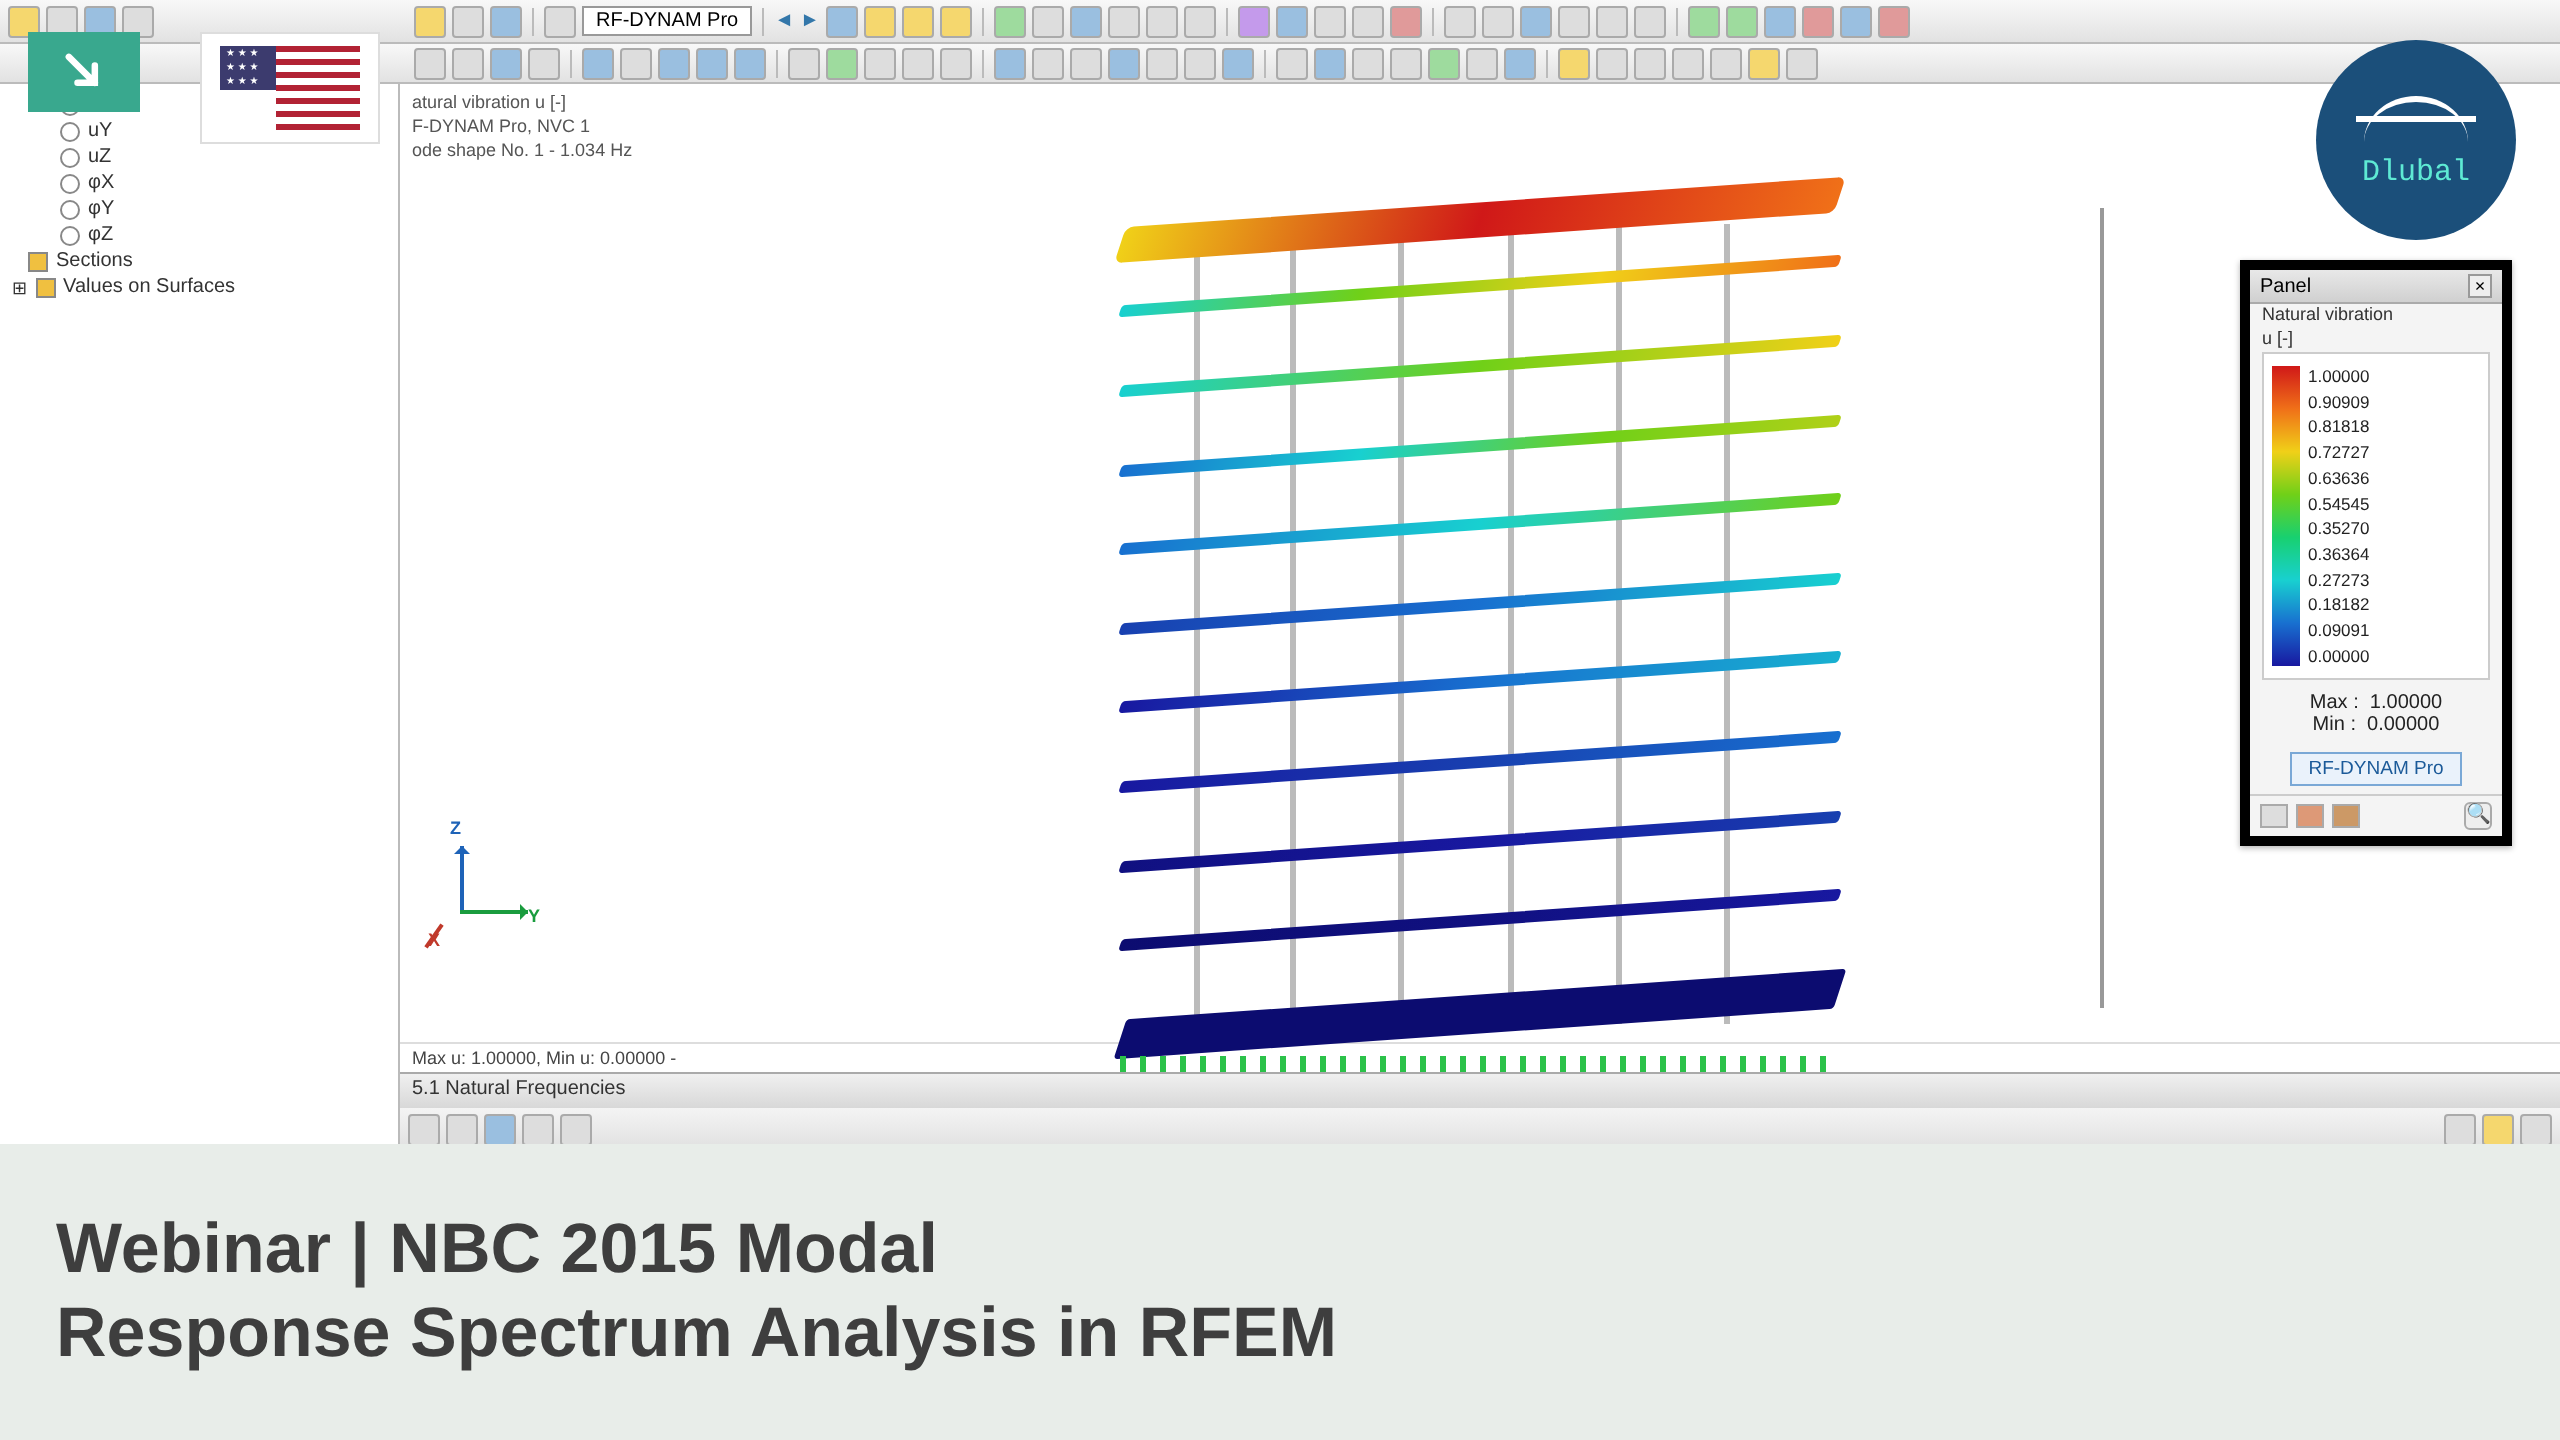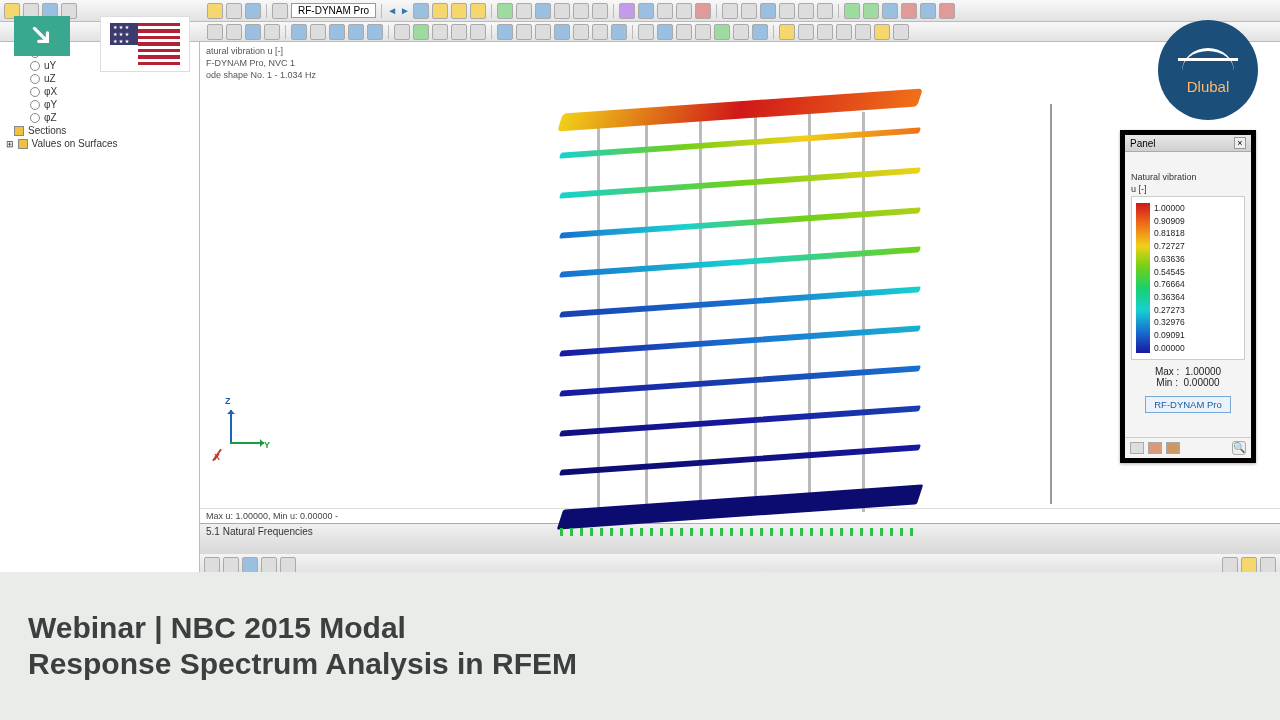--- a/index.html
+++ b/index.html
@@ -12,21 +12,21 @@
 .flag { width:70px; height:42px; position:relative; overflow:hidden; }
 .flag-stripes { position:absolute; left:28px; right:0; top:0; bottom:0; background:repeating-linear-gradient(#b22234 0,#b22234 3.23px,#fff 3.23px,#fff 6.46px); }
 .flag-union { position:absolute; left:0; top:0; width:28px; height:22px; background:#3c3b6e; }
 .flag-union::after { content:"★ ★ ★\A★ ★ ★\A★ ★ ★"; white-space:pre; color:#fff; font-size:5px; line-height:7px; position:absolute; left:3px; top:1px; }
 
 
 .dlubal-logo { position:absolute; top:20px; right:22px; width:100px; height:100px; border-radius:50%; background:#1b4f7a; display:flex; flex-direction:column; align-items:center; justify-content:center; z-index:30; }
 .dlubal-logo .bridge { width:60px; height:28px; position:relative; margin-bottom:4px; }
 .dlubal-logo .bridge::before { content:""; position:absolute; left:0; right:0; top:12px; height:3px; background:#fff; }
 .dlubal-logo .bridge::after { content:""; position:absolute; left:4px; right:4px; top:2px; height:20px; border-top:3px solid #fff; border-radius:50% 50% 0 0/100% 100% 0 0; }
-.dlubal-logo .txt { color:#fdba74; font-size:15px; font-weight:500; }
+.dlubal-logo .txt { color:#5eead4; font-size:15px; font-weight:500;font-family:Liberation Mono, monospace; }
 
 
 .app { position:absolute; left:0; top:0; right:0; height:576px; background:#fff; display:flex; flex-direction:column; }
 .toolbar-row { height:22px; background:linear-gradient(#f8f8f8,#e2e2e2); border-bottom:1px solid #bbb; display:flex; align-items:center; padding:0 4px; gap:3px; font-size:10px; }
 .toolbar-row.second { height:20px; }
 .tb-ico { width:16px; height:16px; background:#ddd; border:1px solid #aaa; border-radius:2px; flex-shrink:0; }
 .tb-ico.y { background:#f5d76e; }
 .tb-ico.b { background:#9abfe0; }
 .tb-ico.g { background:#9edb9e; }
 .tb-ico.r { background:#e09a9a; }
@@ -52,42 +52,42 @@
 .vert-line { position:absolute; left:850px; top:20px; width:2px; height:400px; background:#999; }
 .axis { position:absolute; left:22px; bottom:56px; width:50px; height:50px; }
 .axis-z { position:absolute; left:8px; bottom:8px; width:2px; height:34px; background:#1e63b8; }
 .axis-z::after { content:""; position:absolute; top:-4px; left:-3px; border:4px solid transparent; border-bottom-color:#1e63b8; }
 .axis-y { position:absolute; left:8px; bottom:8px; width:34px; height:2px; background:#1a9c3e; }
 .axis-y::after { content:""; position:absolute; right:-4px; top:-3px; border:4px solid transparent; border-left-color:#1a9c3e; }
 .axis-x { position:absolute; left:8px; bottom:8px; width:2px; height:2px; }
 .axis-x::after { content:""; position:absolute; left:-14px; top:6px; width:2px; height:14px; background:#c0392b; transform:rotate(35deg); }
 .axis-lbl { position:absolute; font-size:9px; font-weight:bold; }
 .status-line { padding:2px 6px; font-size:9px; color:#444; background:#fff; border-top:1px solid #ddd; }
-.bottom-tab-bar { height:31px; background:linear-gradient(#f0f0f0,#d8d8d8); border-top:1px solid #aaa; font-size:10px; padding:2px 6px; color:#333; }
+.bottom-tab-bar { height:18px; background:linear-gradient(#f0f0f0,#d8d8d8); border-top:1px solid #aaa; font-size:10px; padding:2px 6px; color:#333; }
 .toolbar-row.bottom { background:linear-gradient(#f4f4f4,#e0e0e0); }
 
 
 .panel { position:absolute; right:24px; top:130px; width:136px; background:#f4f4f4; border:5px solid #000000; font-size:10px; z-index:25; box-shadow:0 1px 3px rgba(0,0,0,.3); }
 .panel-title { background:linear-gradient(#e8e8e8,#d0d0d0); padding:2px 5px; border-bottom:1px solid #aaa; display:flex; justify-content:space-between; align-items:center; }
 .panel-close { width:12px; height:12px; border:1px solid #999; text-align:center; line-height:10px; font-size:9px; background:#eee; cursor:pointer; }
-.panel-body { padding:20px 6px; }
+.panel-body { padding:0 6px; }
 .panel-sub { font-size:9px; color:#333; margin-bottom:2px; }
 .legend-box { background:#fff; border:1px solid #ccc; padding:6px 4px; display:flex; gap:4px; }
 .legend-bar { width:14px; height:150px; background:linear-gradient(to bottom,#d01818,#f07018,#f0d018,#70d018,#18d070,#18d0d0,#1870d0,#1818a0); }
 .legend-vals { display:flex; flex-direction:column; justify-content:space-between; font-size:8.5px; color:#222; height:150px; }
 .panel-stats { font-size:10px; margin-top:6px; text-align:center; color:#222; }
 .panel-btn { margin:8px auto 4px; display:block; padding:2px 8px; font-size:9.5px; background:#eaf2fb; border:1px solid #7aa8d6; color:#1b5a99; cursor:pointer; }
 .panel-footer { border-top:1px solid #ccc; padding:3px 5px; display:flex; justify-content:space-between; align-items:center; }
 .pf-ico { width:14px; height:12px; background:#ddd; border:1px solid #aaa; }
 .pf-zoom { width:14px; height:14px; border:1px solid #aaa; border-radius:3px; background:#eee; text-align:center; line-height:12px; font-size:10px; }
 
 
 .banner { position:absolute; left:0; right:0; bottom:0; height:148px; display:flex; }
 .banner-left { flex:1; background:#e8ede9; padding:20px 28px; display:flex; align-items:center; }
-.banner-title { font-size:30px; font-weight:700; color:#3e3e3e; line-height:1.2; }
+.banner-title { font-size:35px; font-weight:700; color:#3e3e3e; line-height:1.2; }
 .banner-right { width:430px; background:#39a88e; display:flex; align-items:center; gap:18px; padding-left:26px; }
 .banner-right .wtxt { color:#fff; font-size:26px; font-weight:700; letter-spacing:2px; }
 .cursor-ico { width:44px; height:44px; position:relative; }
 .cursor-ico svg { stroke:#fff; fill:none; stroke-width:2.2; }
 </style>
 </head>
 <body>
 
 <div class="app">
 
@@ -287,24 +287,24 @@
     <div class="panel-sub">u [-]</div>
     <div class="legend-box">
       <div class="legend-bar"></div>
       <div class="legend-vals">
         <span>1.00000</span>
           <span>0.90909</span>
         <span>0.81818</span>
           <span>0.72727</span>
         <span>0.63636</span>
           <span>0.54545</span>
-        <span>0.76664</span>
+        <span>0.35270</span>
           <span>0.36364</span>
         <span>0.27273</span>
-          <span>0.32976</span>
+          <span>0.18182</span>
         <span>0.09091</span>
           <span>0.00000</span>
       </div>
     </div>
     <div class="panel-stats">
       <div><span>Max :</span>&nbsp;&nbsp;<span>1.00000</span></div>
       <div><span>Min :</span>&nbsp;&nbsp;<span>0.00000</span></div>
     </div>
     <button class="panel-btn">RF-DYNAM Pro</button>
   </div>

